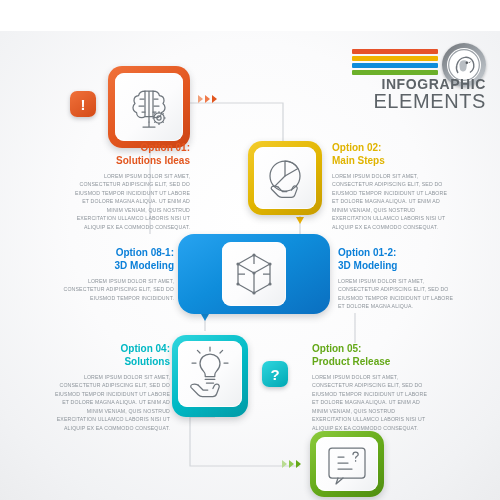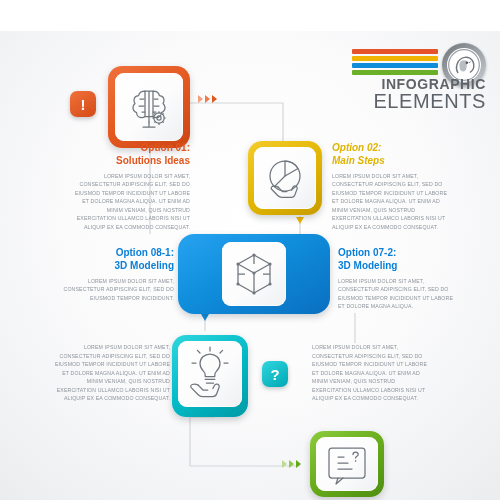--- a/index.html
+++ b/index.html
@@ -127,21 +127,21 @@
     font-size: 5.2px;
     line-height: 1.65;
     color: #8d949b;
     text-transform: uppercase;
     letter-spacing: .15px;
   }
   .ta-right { text-align: right; }
   .ta-left  { text-align: left; }
 
   .c-orange { color: #e2561f; }
-  .c-yellow { color: #e0b400; font-style: italic; }
+  .c-yellow { color: #e0b400; }
   .c-blue   { color: #0a7fd8; }
   .c-cyan   { color: #00b8c4; }
   .c-green  { color: #64a818; }
 
   .arrows { position: absolute; display: flex; gap: 2px; }
   .arrows i {
     width: 0; height: 0;
     border-top: 4px solid transparent;
     border-bottom: 4px solid transparent;
   }
@@ -279,21 +279,21 @@
   </div>
   <div class="tblock ta-right" style="left:56px; top:216px;">
     <div class="title c-blue">
       <span>Option 08-1:</span><br>
       <span>3D Modeling</span>
     </div>
     <div class="body">Lorem ipsum dolor sit amet, consectetur adipiscing elit, sed do eiusmod tempor incididunt.</div>
   </div>
   <div class="tblock ta-left" style="left:338px; top:216px;">
     <div class="title c-blue">
-      <span>Option 07-2:</span><br>
+      <span>Option 01-2:</span><br>
       <span>3D Modeling</span>
     </div>
     <div class="body">Lorem ipsum dolor sit amet, consectetur adipiscing elit, sed do eiusmod tempor incididunt ut labore et dolore magna aliqua.</div>
   </div>
 
   <div class="card" style="left:172px; top:304px; width:76px; height:82px; background:linear-gradient(145deg,#2fd6de 0%,#00b8c4 55%,#029aa6 100%);">
     <div class="face" style="left:6px; top:6px; width:64px; height:66px;">
       <svg width="64" height="66" viewBox="0 0 64 66">
         <g fill="none" stroke="#6e757c" stroke-width="1.25" stroke-linecap="round" stroke-linejoin="round">
           <path d="M32 13c-5.5 0-10 4.3-10 9.6 0 3.4 1.8 6 3.6 7.8 1 1 1.6 2.2 1.6 3.5v1.6h9.6v-1.6c0-1.3.6-2.5 1.6-3.5 1.8-1.8 3.6-4.4 3.6-7.8C42 17.3 37.5 13 32 13z"></path>
@@ -302,20 +302,24 @@
           <path d="M20 44c-2-1-4-1.2-5.8-.5-1.4.5-1.9 2-1 3.1l7 7.2c1.1 1.1 2.6 1.8 4.2 1.8h10.4c1.8 0 3.3-1.1 3.9-2.8l2.4-6.5c.5-1.4-.3-2.8-1.7-3.1-1.2-.3-2.4.2-3 1.3l-1.5 3"></path>
           <path d="M20 44l5 5h4.8"></path>
         </g>
       </svg>
     </div>
   </div>
   <div class="mini" style="left:262px; top:330px; width:26px; height:26px; background:linear-gradient(145deg,#2fd6de,#00a8b4);">
     <span>?</span>
   </div>
   <div class="tblock ta-right" style="left:52px; top:312px;">
+    <div class="title c-cyan">
+      <span>Option 04:</span><br>
+      <span>Solutions</span>
+    </div>
     <div class="body">Lorem ipsum dolor sit amet, consectetur adipiscing elit, sed do eiusmod tempor incididunt ut labore et dolore magna aliqua. Ut enim ad minim veniam, quis nostrud exercitation ullamco laboris nisi ut aliquip ex ea commodo consequat.</div>
   </div>
 
   <div class="card" style="left:310px; top:400px; width:74px; height:66px; background:linear-gradient(145deg,#8ccb3c 0%,#64a818 55%,#4f8e10 100%);">
     <div class="face" style="left:6px; top:6px; width:62px; height:54px;">
       <svg width="62" height="54" viewBox="0 0 62 54">
         <g fill="none" stroke="#6e757c" stroke-width="1.25" stroke-linecap="round" stroke-linejoin="round">
           <rect x="13" y="11" width="36" height="30" rx="3"></rect>
           <path d="M22 41l-2 6 7-6"></path>
           <path d="M22 20h6M22 26h10M22 32h14"></path>
@@ -324,16 +328,20 @@
         </g>
       </svg>
     </div>
   </div>
   <div class="arrows" style="left:282px; top:429px;">
     <i style="border-left:5px solid #b9dc92;"></i>
     <i style="border-left:5px solid #8ec84f;"></i>
     <i style="border-left:5px solid #64a818;"></i>
   </div>
   <div class="tblock ta-left" style="left:312px; top:312px;">
+    <div class="title c-green">
+      <span>Option 05:</span><br>
+      <span>Product Release</span>
+    </div>
     <div class="body">Lorem ipsum dolor sit amet, consectetur adipiscing elit, sed do eiusmod tempor incididunt ut labore et dolore magna aliqua. Ut enim ad minim veniam, quis nostrud exercitation ullamco laboris nisi ut aliquip ex ea commodo consequat.</div>
   </div>
 
 </div>
 
 </body></html>

